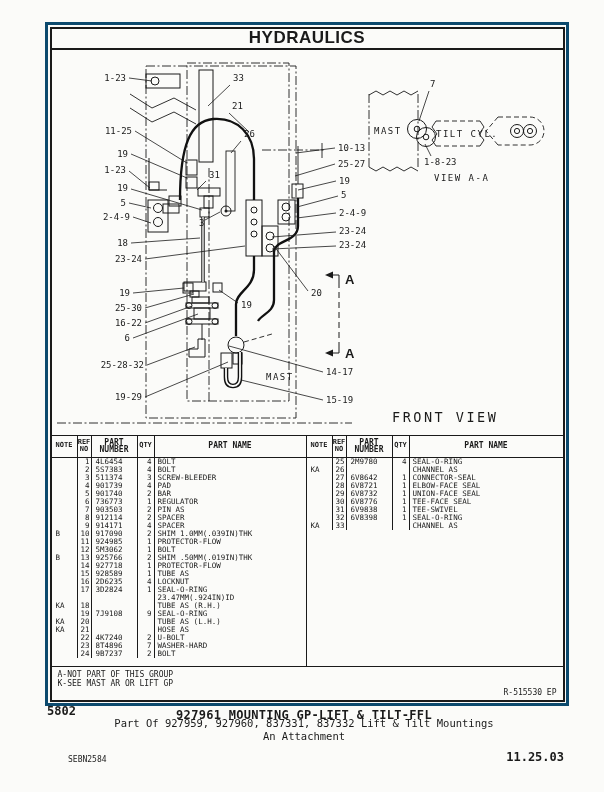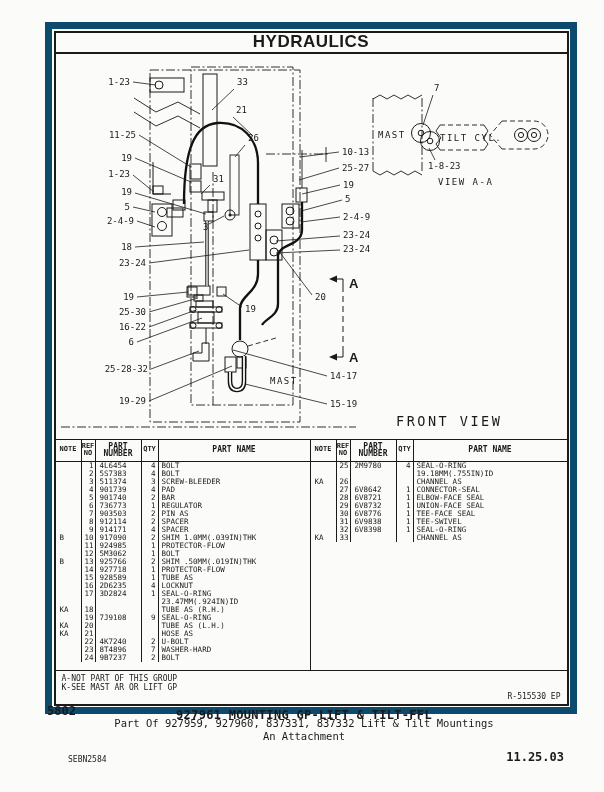--- a/index.html
+++ b/index.html
@@ -1,18 +1,18 @@
 <!DOCTYPE html>
 <html><head>
 <meta charset="utf-8">
 <style>
   html,body{margin:0;padding:0;}
   body{width:604px;height:792px;position:relative;background:#fbfbf9;color:#1a1a1a;
        font-family:"DejaVu Sans Mono","Liberation Mono",monospace;overflow:hidden;}
-  .frame{position:absolute;left:45px;top:22px;width:518px;height:678px;border:7px solid #0c4a6e;}
+  .frame{position:absolute;left:45px;top:22px;width:518px;height:678px;border:3px solid #0c4a6e;}
   .frame-inner{position:absolute;inset:1.5px;border:2px solid #1a1a1a;display:flex;flex-direction:column;}
   .titlebar{height:19px;border-bottom:2px solid #1a1a1a;display:flex;align-items:center;justify-content:center;
             font-family:"Liberation Sans","DejaVu Sans",sans-serif;font-weight:bold;font-size:17px;letter-spacing:.5px;}
   .diagram{height:385px;position:relative;}
   .diagram svg{position:absolute;inset:0;}
   .tables{height:230px;border-top:1px solid #1a1a1a;display:flex;}
   .ptable{display:flex;flex-direction:column;}
   .pt-left{width:254px;border-right:1px solid #1a1a1a;}
   .pt-right{flex:1;}
   .thead{height:21px;border-bottom:1px solid #1a1a1a;display:grid;grid-template-columns:26px 14px 46px 17px 1fr;}
@@ -470,27 +470,20 @@
         </div>
         <div class="tbody">
             <div class="trow">
               <div class="c note"></div>
               <div class="c ref">25</div>
               <div class="c pn">2M9780</div>
               <div class="c qty">4</div>
               <div class="c name">SEAL-O-RING</div>
             </div>
             <div class="trow">
-              <div class="c note"></div>
-              <div class="c ref"></div>
-              <div class="c pn"></div>
-              <div class="c qty"></div>
-              <div class="c name">19.18MM(.755IN)ID</div>
-            </div>
-            <div class="trow">
               <div class="c note">KA</div>
               <div class="c ref">26</div>
               <div class="c pn"></div>
               <div class="c qty"></div>
               <div class="c name">CHANNEL AS</div>
             </div>
             <div class="trow">
               <div class="c note"></div>
               <div class="c ref">27</div>
               <div class="c pn">6V8642</div>

